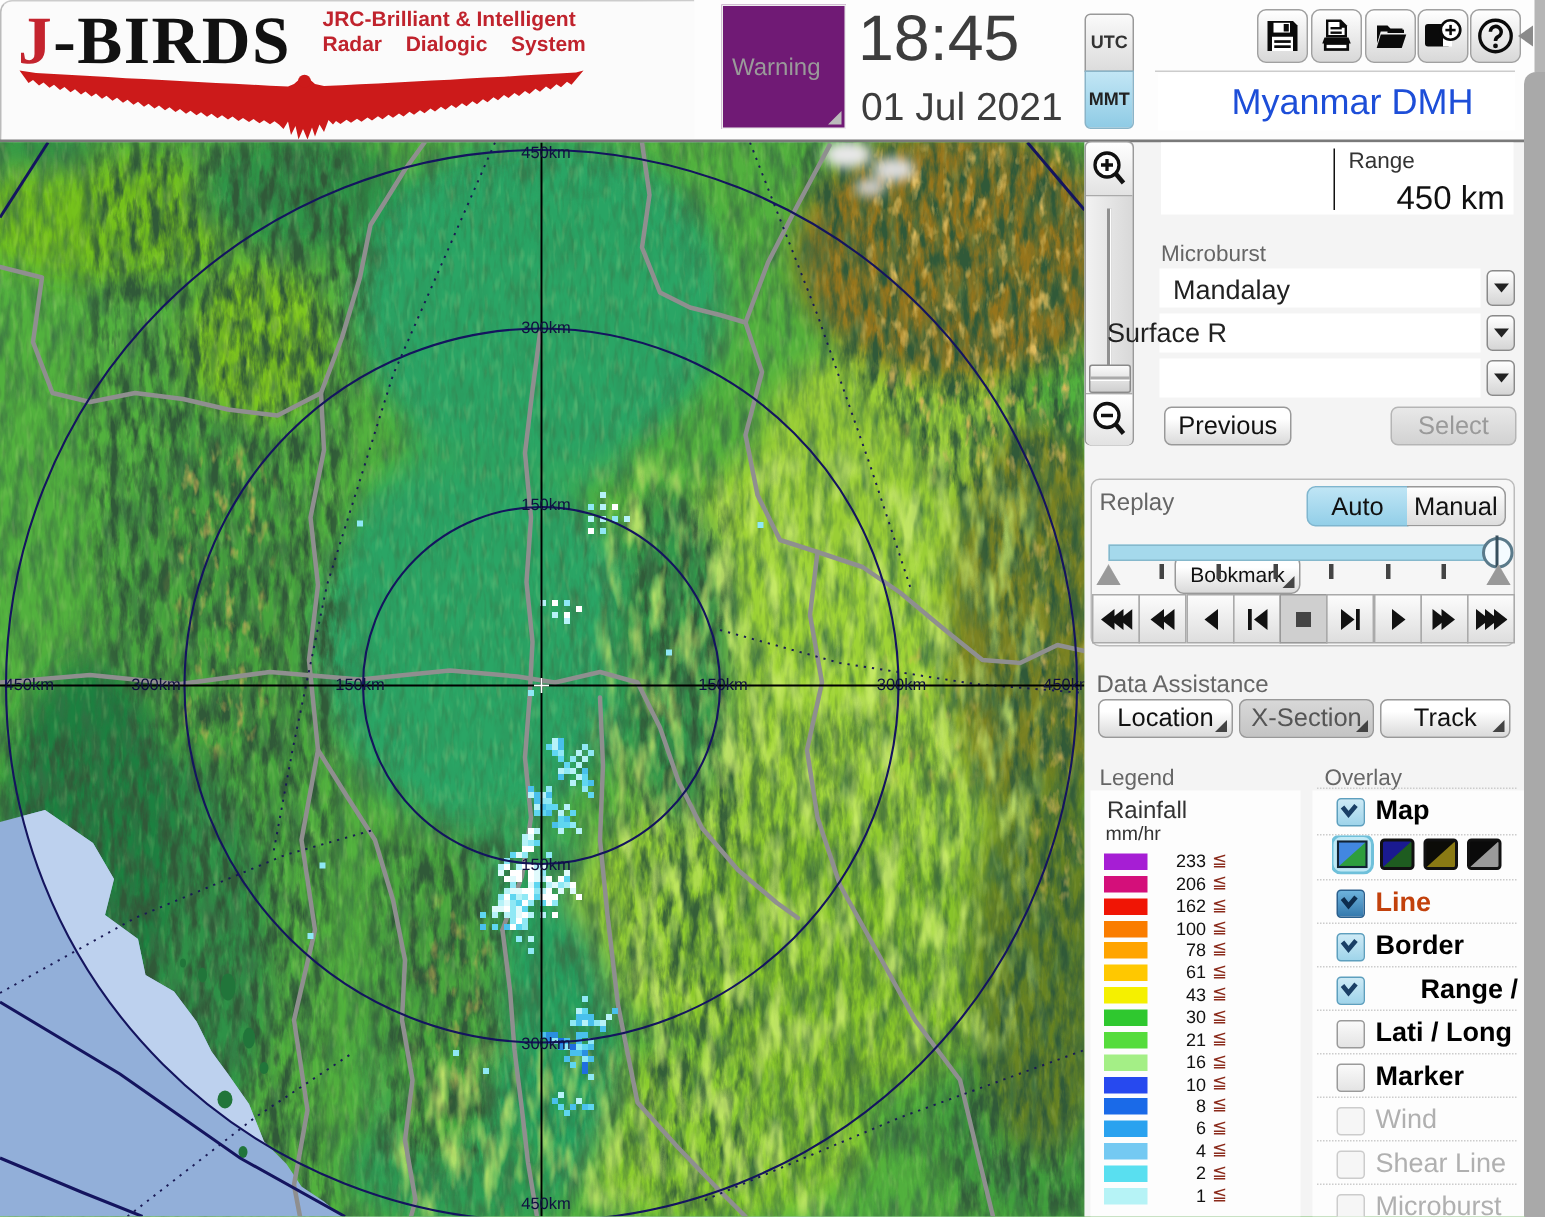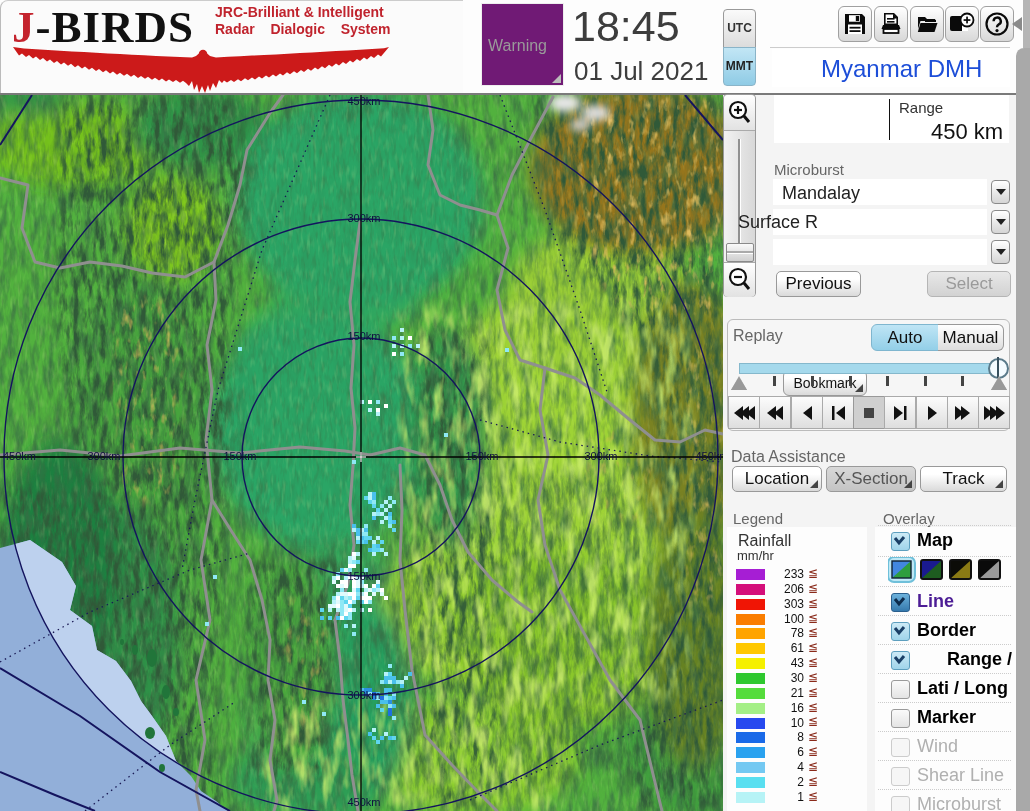--- a/index.html
+++ b/index.html
@@ -645,21 +645,21 @@
 <div class="abs" style="left:727px;top:527px;width:140px;height:284px;background:#fdfdfd;"></div>
 <div class="abs" style="left:738px;top:532px;font-size:16px;color:#333;">Rainfall</div>
 <div class="abs" style="left:737px;top:548px;font-size:13px;color:#333;">mm/hr</div>
 <div class="abs" style="left:736px;top:569px;width:29px;height:11px;background:#a61ed4;"></div>
 <div class="abs" style="left:762px;top:567px;width:42px;text-align:right;font-size:12px;color:#111;">233</div>
 <div class="abs" style="left:808px;top:566px;font-size:12px;color:#8a2a1a;">≦</div>
 <div class="abs" style="left:736px;top:584px;width:29px;height:11px;background:#d40f7a;"></div>
 <div class="abs" style="left:762px;top:582px;width:42px;text-align:right;font-size:12px;color:#111;">206</div>
 <div class="abs" style="left:808px;top:581px;font-size:12px;color:#8a2a1a;">≦</div>
 <div class="abs" style="left:736px;top:599px;width:29px;height:11px;background:#f01505;"></div>
-<div class="abs" style="left:762px;top:597px;width:42px;text-align:right;font-size:12px;color:#111;">303</div>
+<div class="abs" style="left:762px;top:597px;width:42px;text-align:right;font-size:12px;color:#111;">162</div>
 <div class="abs" style="left:808px;top:596px;font-size:12px;color:#8a2a1a;">≦</div>
 <div class="abs" style="left:736px;top:614px;width:29px;height:11px;background:#fa7d00;"></div>
 <div class="abs" style="left:762px;top:612px;width:42px;text-align:right;font-size:12px;color:#111;">100</div>
 <div class="abs" style="left:808px;top:611px;font-size:12px;color:#8a2a1a;">≦</div>
 <div class="abs" style="left:736px;top:628px;width:29px;height:11px;background:#ffa400;"></div>
 <div class="abs" style="left:762px;top:626px;width:42px;text-align:right;font-size:12px;color:#111;">78</div>
 <div class="abs" style="left:808px;top:625px;font-size:12px;color:#8a2a1a;">≦</div>
 <div class="abs" style="left:736px;top:643px;width:29px;height:11px;background:#ffc800;"></div>
 <div class="abs" style="left:762px;top:641px;width:42px;text-align:right;font-size:12px;color:#111;">61</div>
 <div class="abs" style="left:808px;top:640px;font-size:12px;color:#8a2a1a;">≦</div>
@@ -701,21 +701,21 @@
     <svg style="position:absolute;left:2px;top:1px;" width="13" height="13">
       <polyline points="2,4 6,9 11,3" fill="none" stroke="#1a3f66" stroke-width="3"></polyline>
     </svg>
     <span class="tx" style="color:#000;font-weight:bold;">Map</span>
   </div>
 <div class="ovl" style="top:594px;">
     <span class="bx" style="background:linear-gradient(#6db2dc,#3579ad);border:1px solid #2a5f8d;"></span>
     <svg style="position:absolute;left:2px;top:1px;" width="13" height="13">
       <polyline points="2,4 6,9 11,3" fill="none" stroke="#0d2c4d" stroke-width="3"></polyline>
     </svg>
-    <span class="tx" style="color:#4c1d95;font-weight:bold;">Line</span>
+    <span class="tx" style="color:#c2410c;font-weight:bold;">Line</span>
   </div>
 <div class="ovl" style="top:623px;">
     <span class="bx" style="background:linear-gradient(#cdeaf6,#9fd4ea);border:1px solid #5d9fbe;"></span>
     <svg style="position:absolute;left:2px;top:1px;" width="13" height="13">
       <polyline points="2,4 6,9 11,3" fill="none" stroke="#1a3f66" stroke-width="3"></polyline>
     </svg>
     <span class="tx" style="color:#000;font-weight:bold;">Border</span>
   </div>
 <div class="ovl" style="top:652px;">
     <span class="bx" style="background:linear-gradient(#cdeaf6,#9fd4ea);border:1px solid #5d9fbe;"></span>

